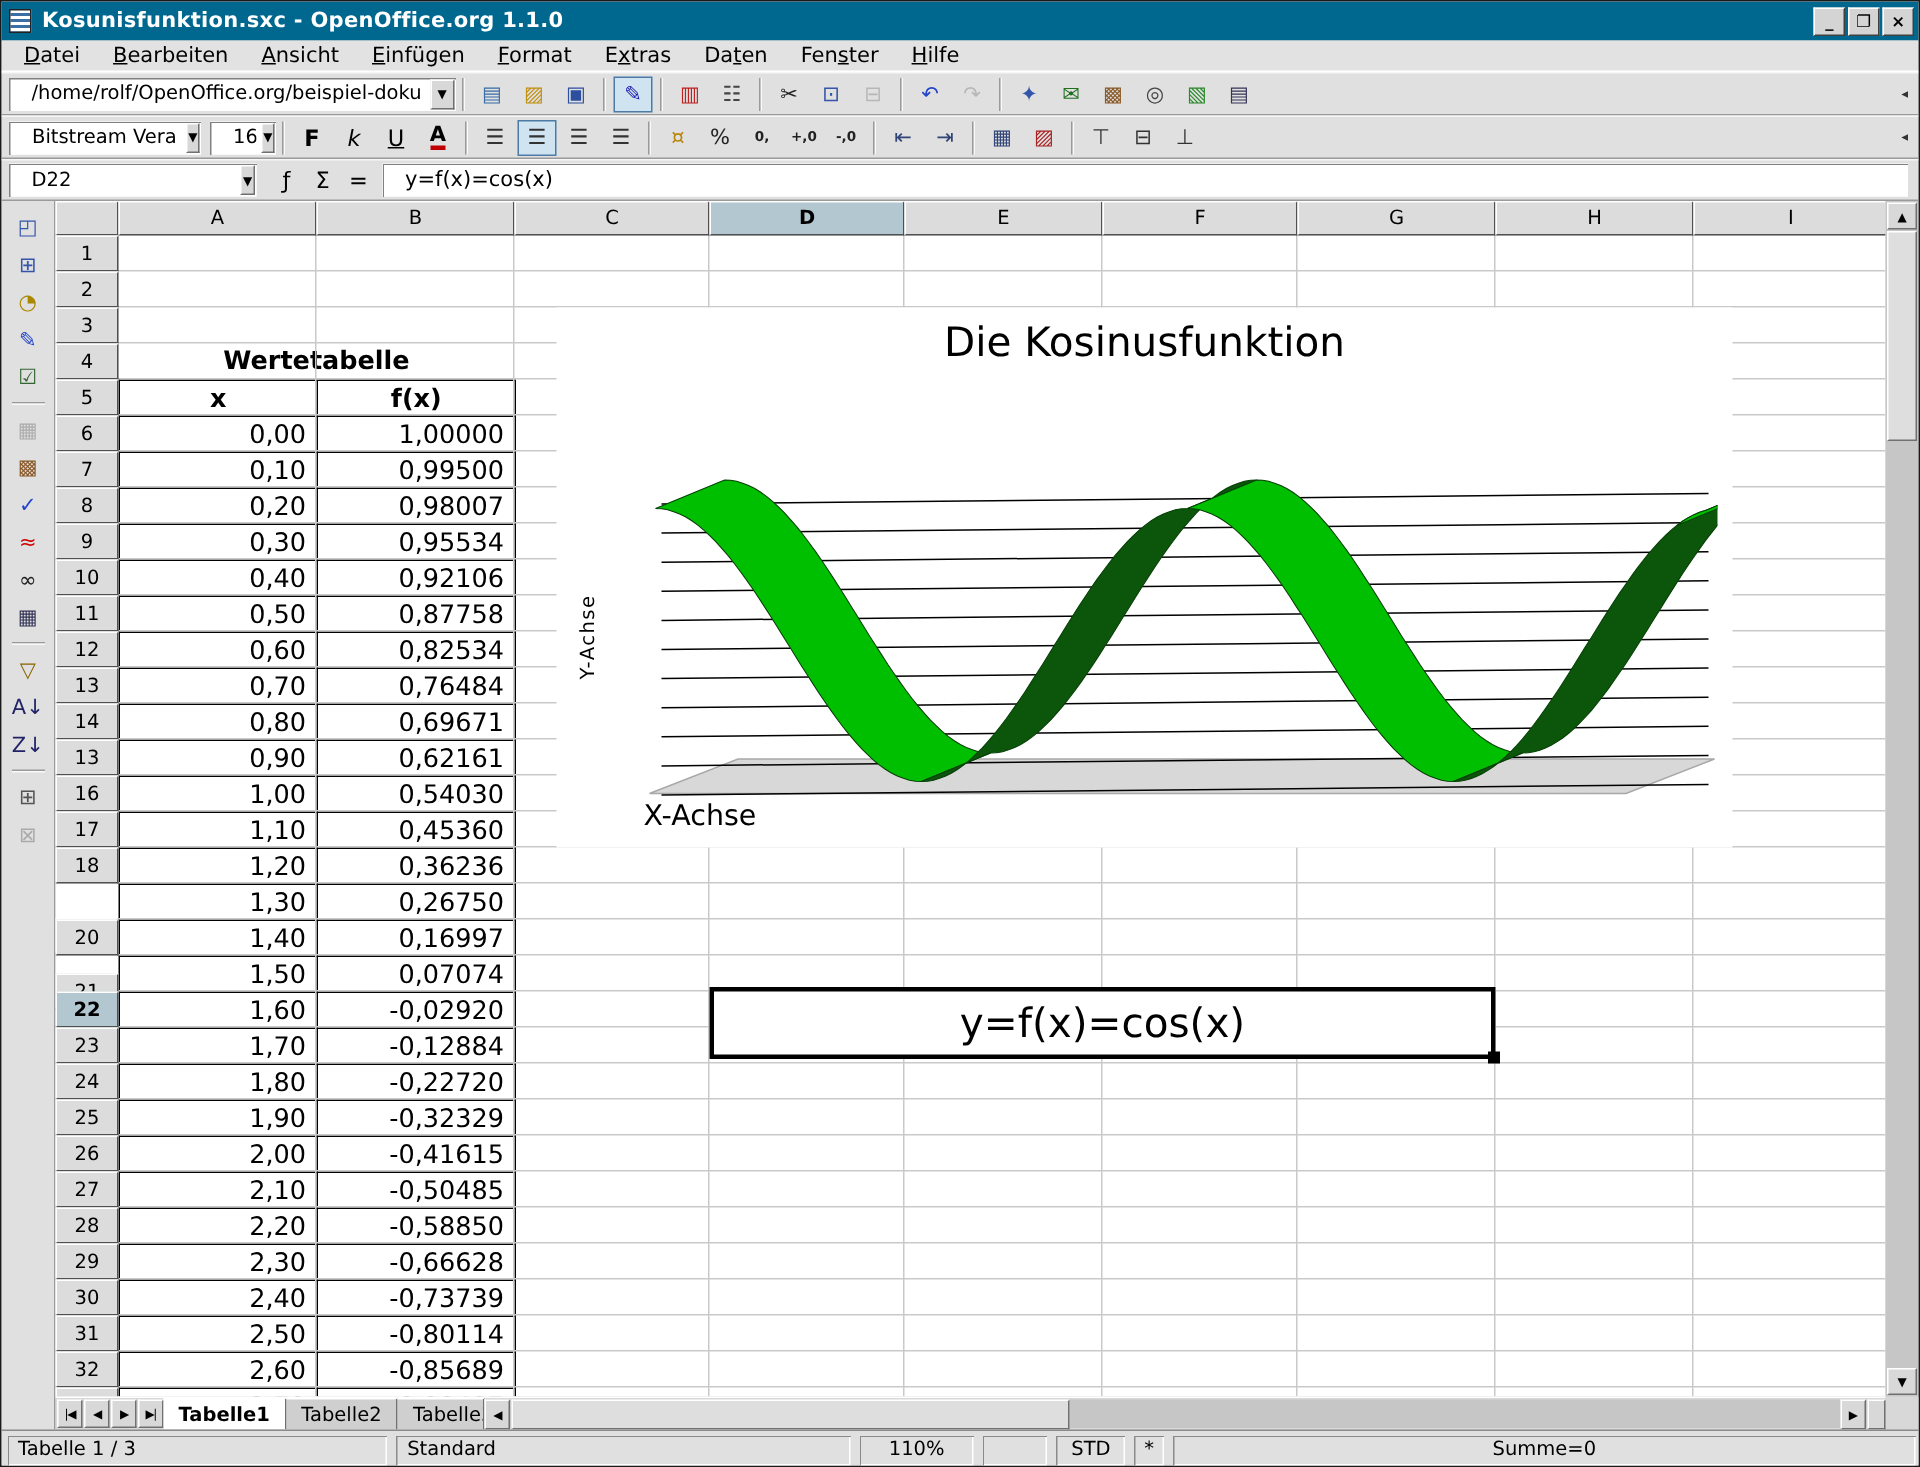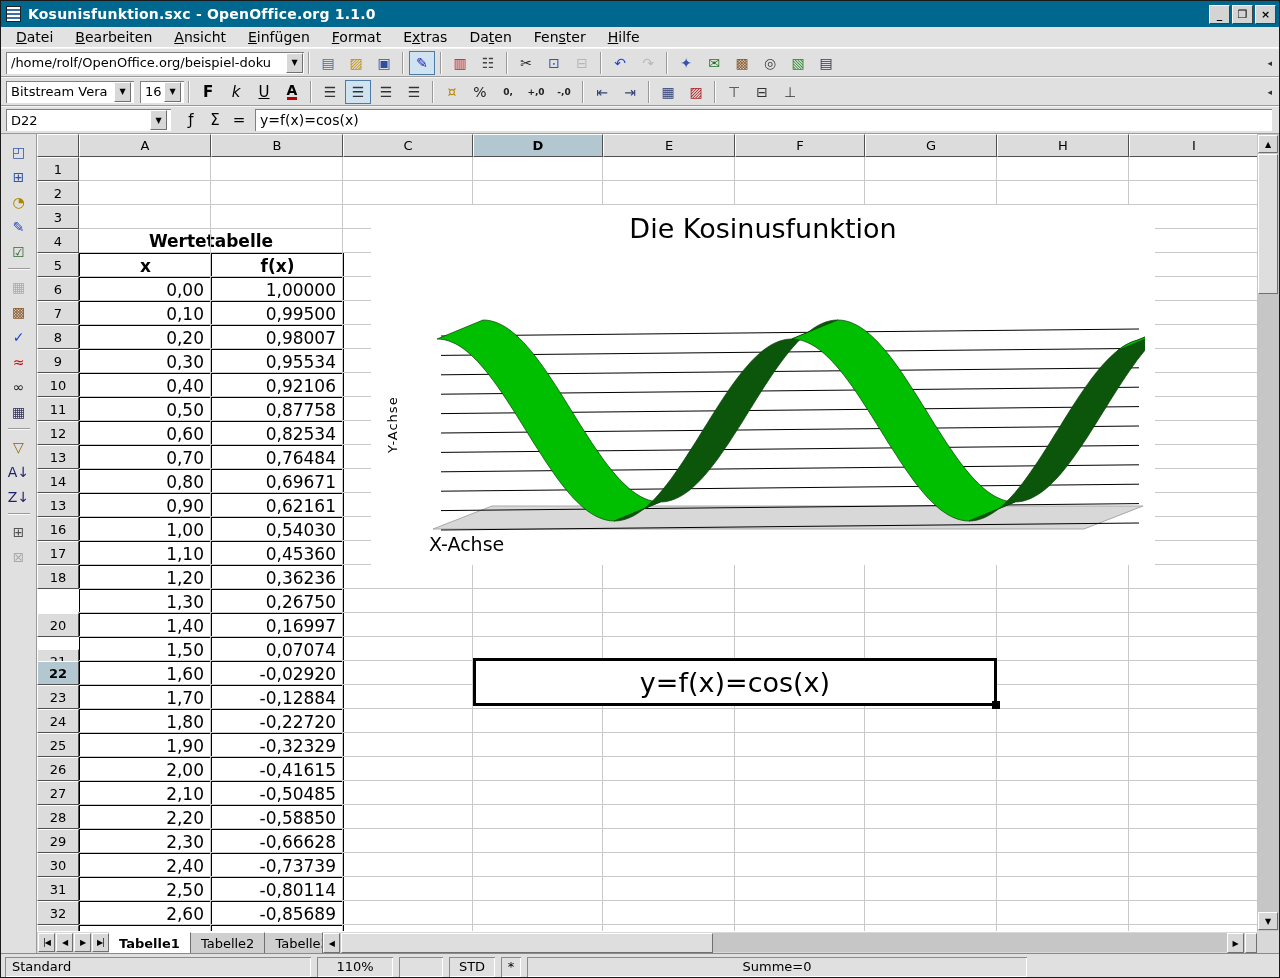--- a/index.html
+++ b/index.html
@@ -35,21 +35,21 @@
   .tbtn.active { background:#cfe3f0; border:1px solid #4d7ba6; }
   .tbtn.disabled { opacity:.38; }
   .tbtn .g9 { font-size:9px; font-weight:bold; }
   .tbtn .bold { font-weight:bold; font-size:15px; }
   .tbtn .italic { font-style:italic; font-size:15px; }
   .tbtn .uline { text-decoration:underline; font-size:15px; }
   .tbtn .fontcolor { font-size:14px; font-weight:bold; border-bottom:3px solid #c00000; line-height:14px; }
   .tb-sep { width:2px; height:22px; border-left:1px solid #9a9a9a; border-right:1px solid #fafafa; margin:0 4px; }
   .combo { display:flex; align-items:center; height:22px; background:#fff;
     box-shadow:inset 1px 1px 0 #808080, inset -1px -1px 0 #fff; }
-  .combo input { border:none; outline:none; background:#fff; height:18px; margin-left:3px;
+  .combo input { border:none; outline:none; background:#fff; height:18px; margin-left:13px;
     font-family:"DejaVu Sans",sans-serif; font-size:13px; padding:0 2px; }
   .combo .drop { width:17px; height:20px; margin:1px; background:#d8d8d8;
     border-top:1px solid #fff; border-left:1px solid #fff; border-right:1px solid #707070; border-bottom:1px solid #707070;
     display:flex; align-items:center; justify-content:center; font-size:8px; }
   #formulabar .fx { width:24px; height:22px; display:flex; align-items:center; justify-content:center; font-size:15px; }
   #formula-input-wrap { flex:1; margin-left:4px; margin-right:2px; }
   #formula-input-wrap input { width:100%; font-size:14px; }
   .bar-end-arrow { margin-left:auto; font-size:9px; color:#333; padding-right:2px; }
   
   #left-toolbar { position:absolute; left:0; top:133px; width:36px; height:819px; background:#e0e0e0;
@@ -553,19 +553,20 @@
     </span>
   <div id="hscroll">
     <div class="sbtn" style="left:0;">◀</div>
     <div id="hthumb"></div>
     <div class="sbtn" style="right:13px;">▶</div>
     <div id="hsplit"></div>
   </div>
 </div>
 
 <div id="statusbar">
+    <div class="status-field" style="width: 256px; justify-content: flex-start;">Tabelle 1 / 3</div>
     <div class="status-field" style="width: 306px; justify-content: flex-start;">Standard</div>
     <div class="status-field" style="width: 76px; justify-content: center;">110%</div>
     <div class="status-field" style="width: 44px; justify-content: center;"></div>
     <div class="status-field" style="width: 46px; justify-content: center;">STD</div>
     <div class="status-field" style="width: 20px; justify-content: center;">*</div>
     <div class="status-field" style="width: 500px; justify-content: center;">Summe=0</div>
   </div>
 
 </body></html>

